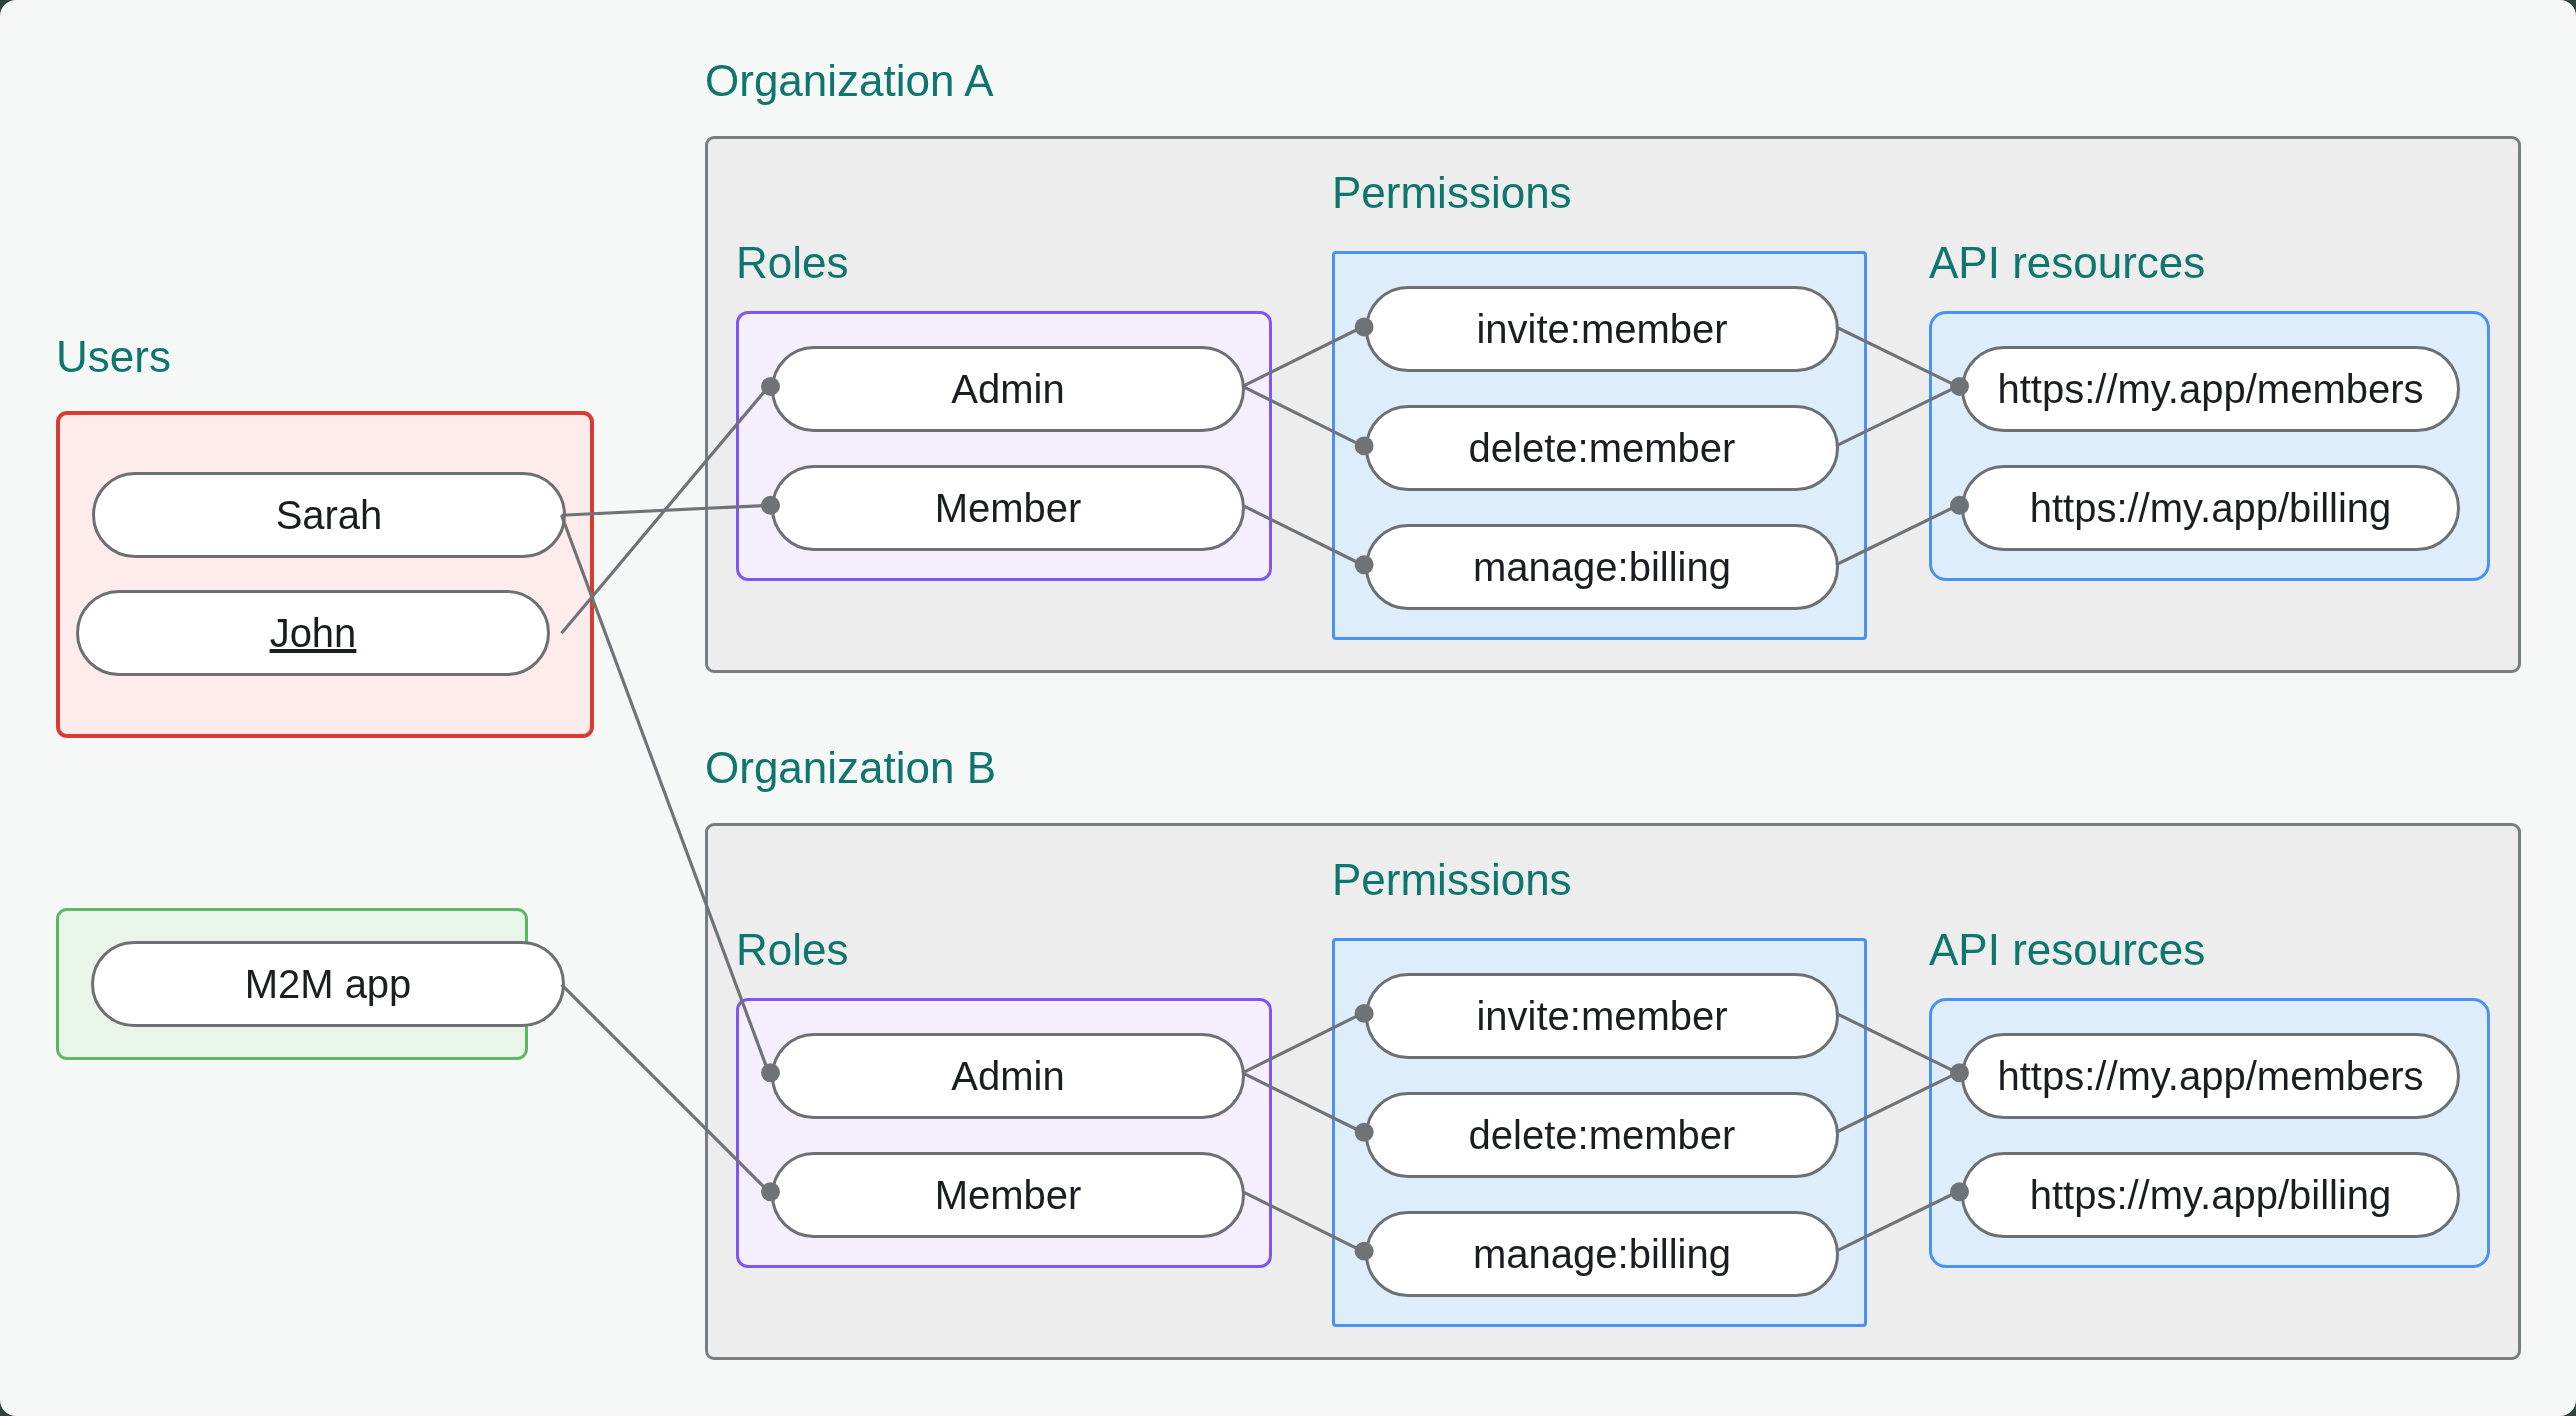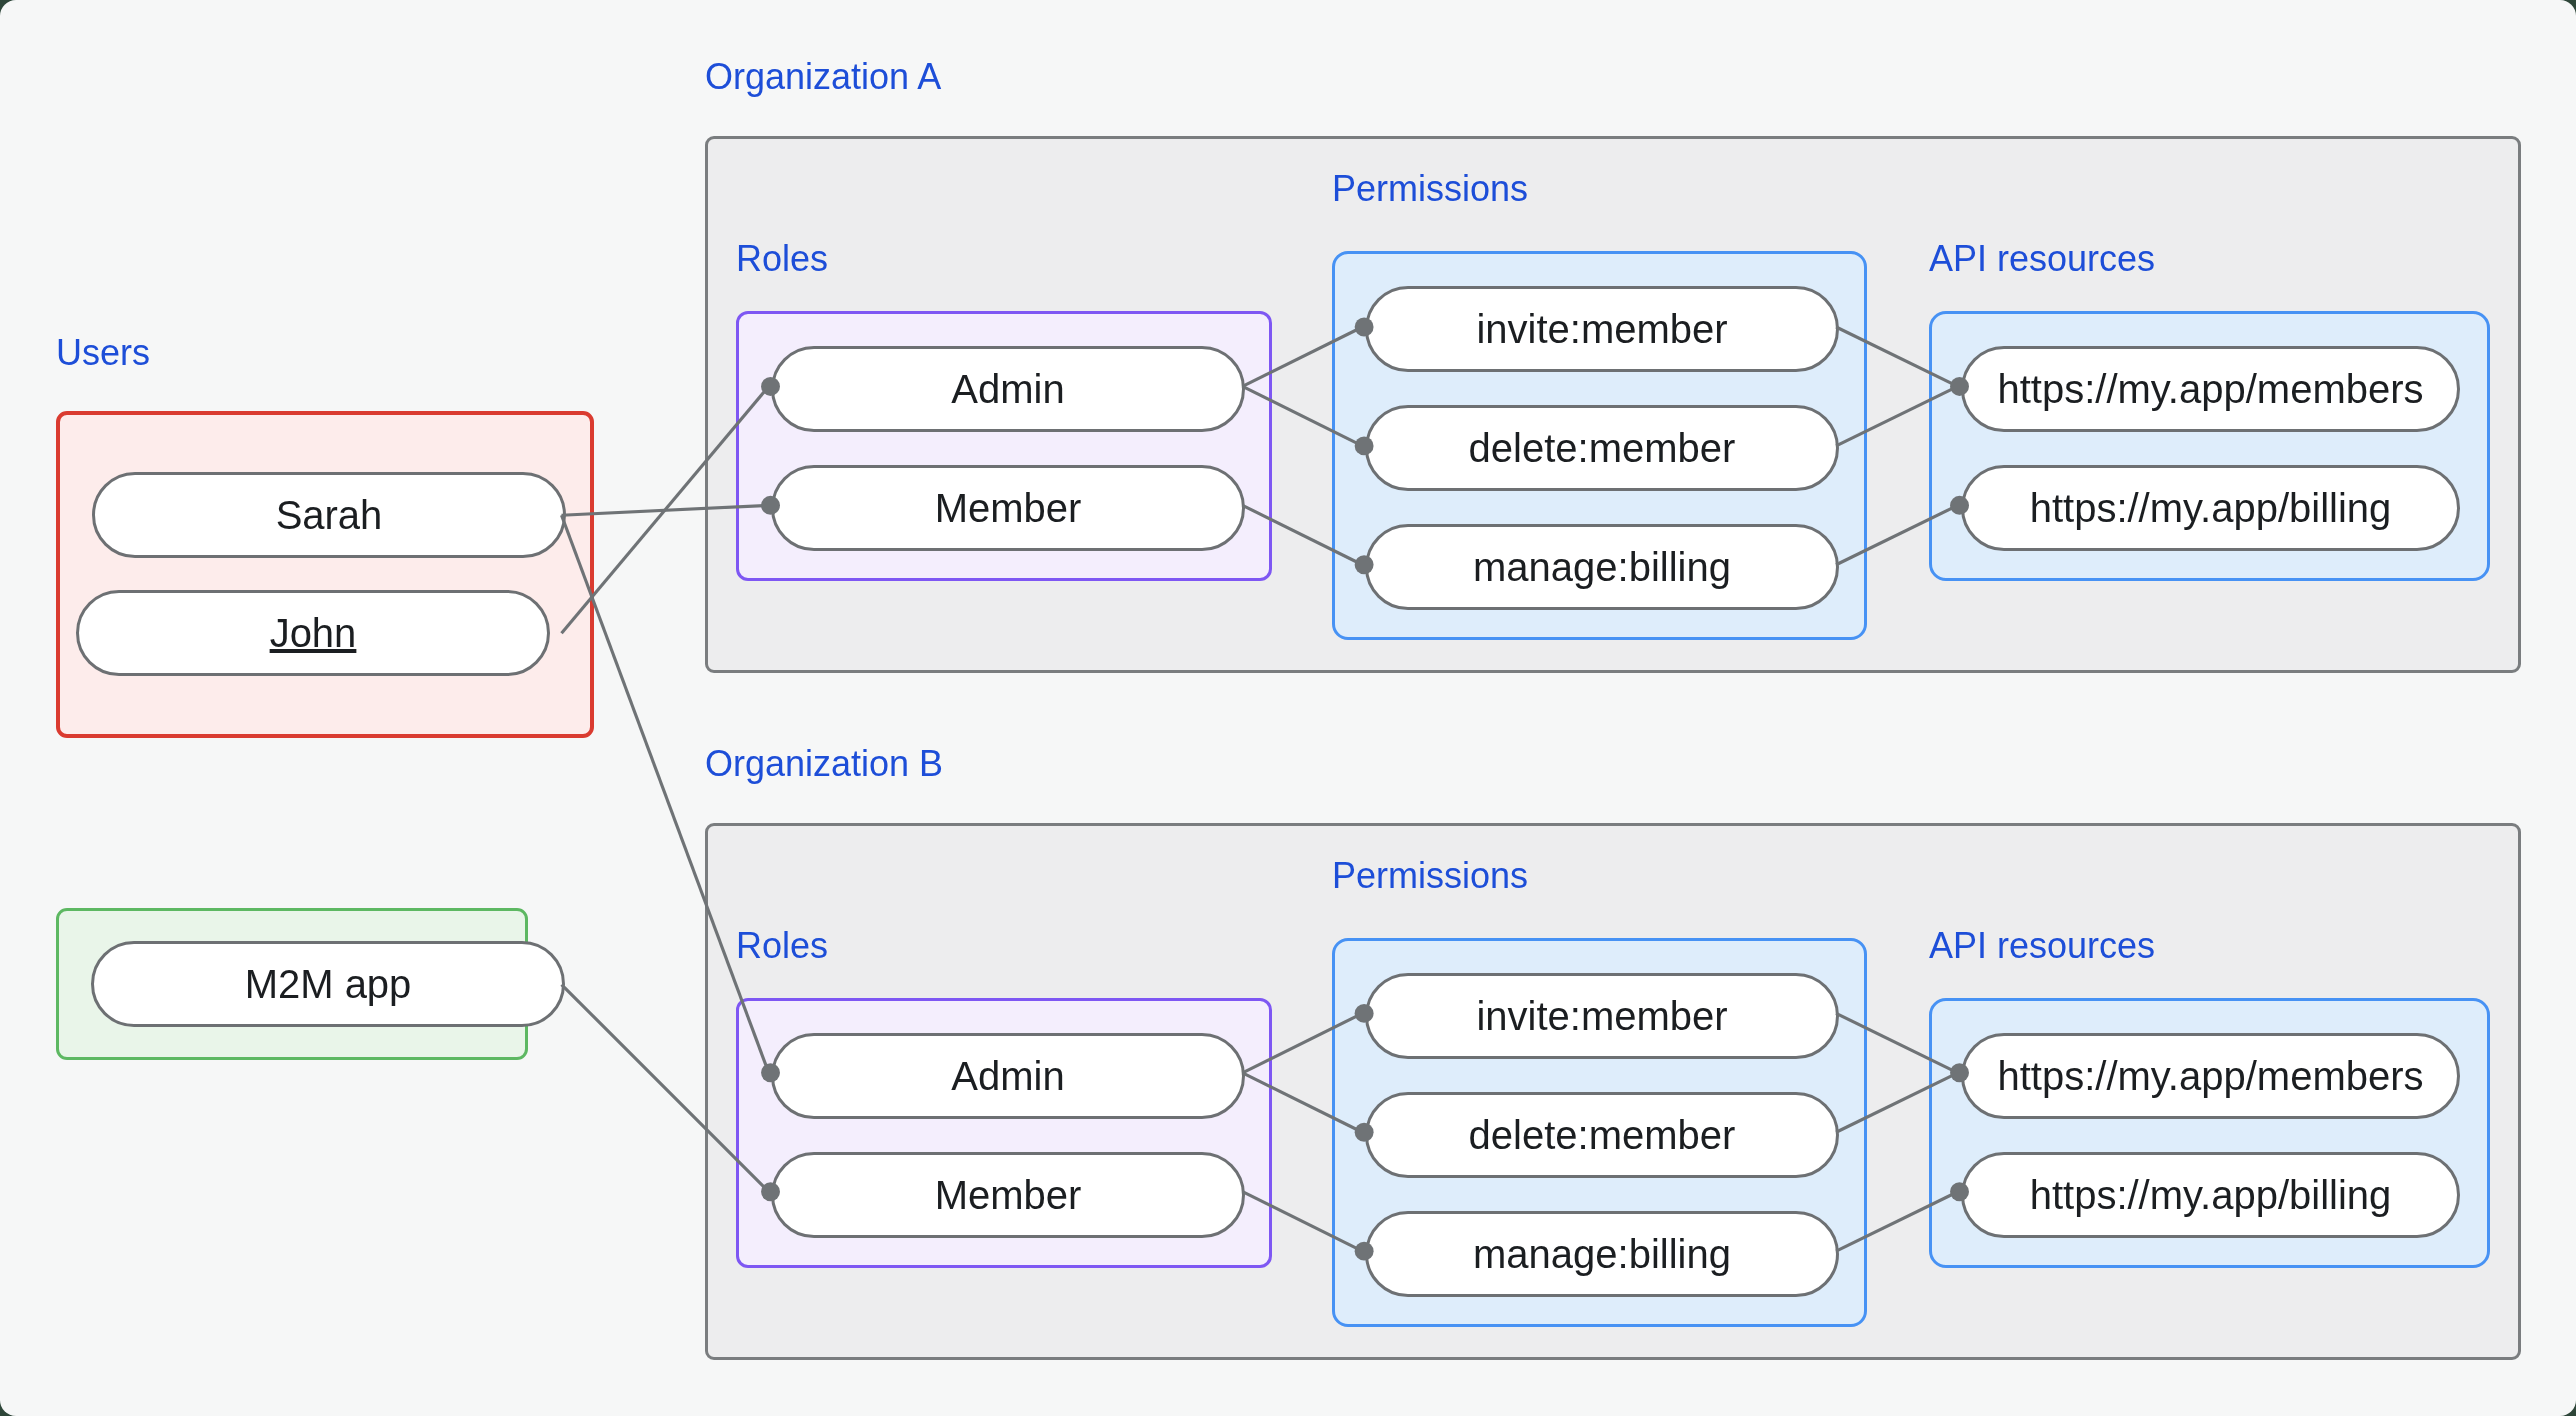--- a/index.html
+++ b/index.html
@@ -11,23 +11,23 @@
   }
   #canvas {
     position: relative;
     width: 2576px; height: 1416px;
     background: #f6f7f7;
     border-radius: 16px;
     overflow: hidden;
   }
   .glabel {
     position: absolute;
-    font-size: 36px;
+    font-size: 44px;
     line-height: 1;
-    color: #1d4ed8;
+    color: #0f766e;
     white-space: nowrap;
   }
   .groupbox {
     position: absolute;
     box-sizing: border-box;
     border-radius: 11px;
   }
   .orgbox {
     position: absolute;
     box-sizing: border-box;
@@ -52,21 +52,21 @@
     display: flex;
     align-items: center;
     justify-content: center;
     font-size: 40px;
     color: #1b1e21;
     white-space: nowrap;
   }
   .users-box   { left: 56px;  top: 411px; width: 538px; height: 327px; background: #fdeceb; border: 4.5px solid #da3b30; }
   .m2m-box     { left: 56px;  top: 908px; width: 472px; height: 152px; background: #e9f5e9; border: 3.6px solid #5db862; }
   .roles-box   { left: 31px;  top: 175px; width: 536px; height: 270px; background: #f4eefd; border: 3.6px solid #7e57f3; border-radius: 12px; }
-  .perms-box   { left: 627px; top: 115px; width: 535px; height: 389px; background: #deedfb; border: 3.6px solid #4792f4; border-radius: 16px; }
+  .perms-box   { left: 627px; top: 115px; width: 535px; height: 389px; background: #deedfb; border: 3.6px solid #4792f4; border-radius: 4px; }
   .api-box     { left: 1224px; top: 175px; width: 561px; height: 270px; background: #deedfb; border: 3.6px solid #4792f4; border-radius: 17px; }
   .api-pill    { width: 499px; }
   #wires {
     position: absolute;
     left: 0; top: 0;
     width: 2576px; height: 1416px;
     pointer-events: none;
   }
   #wires line { stroke: #6f7376; stroke-width: 3.5px; }
   #wires circle { fill: #6f7376; }

